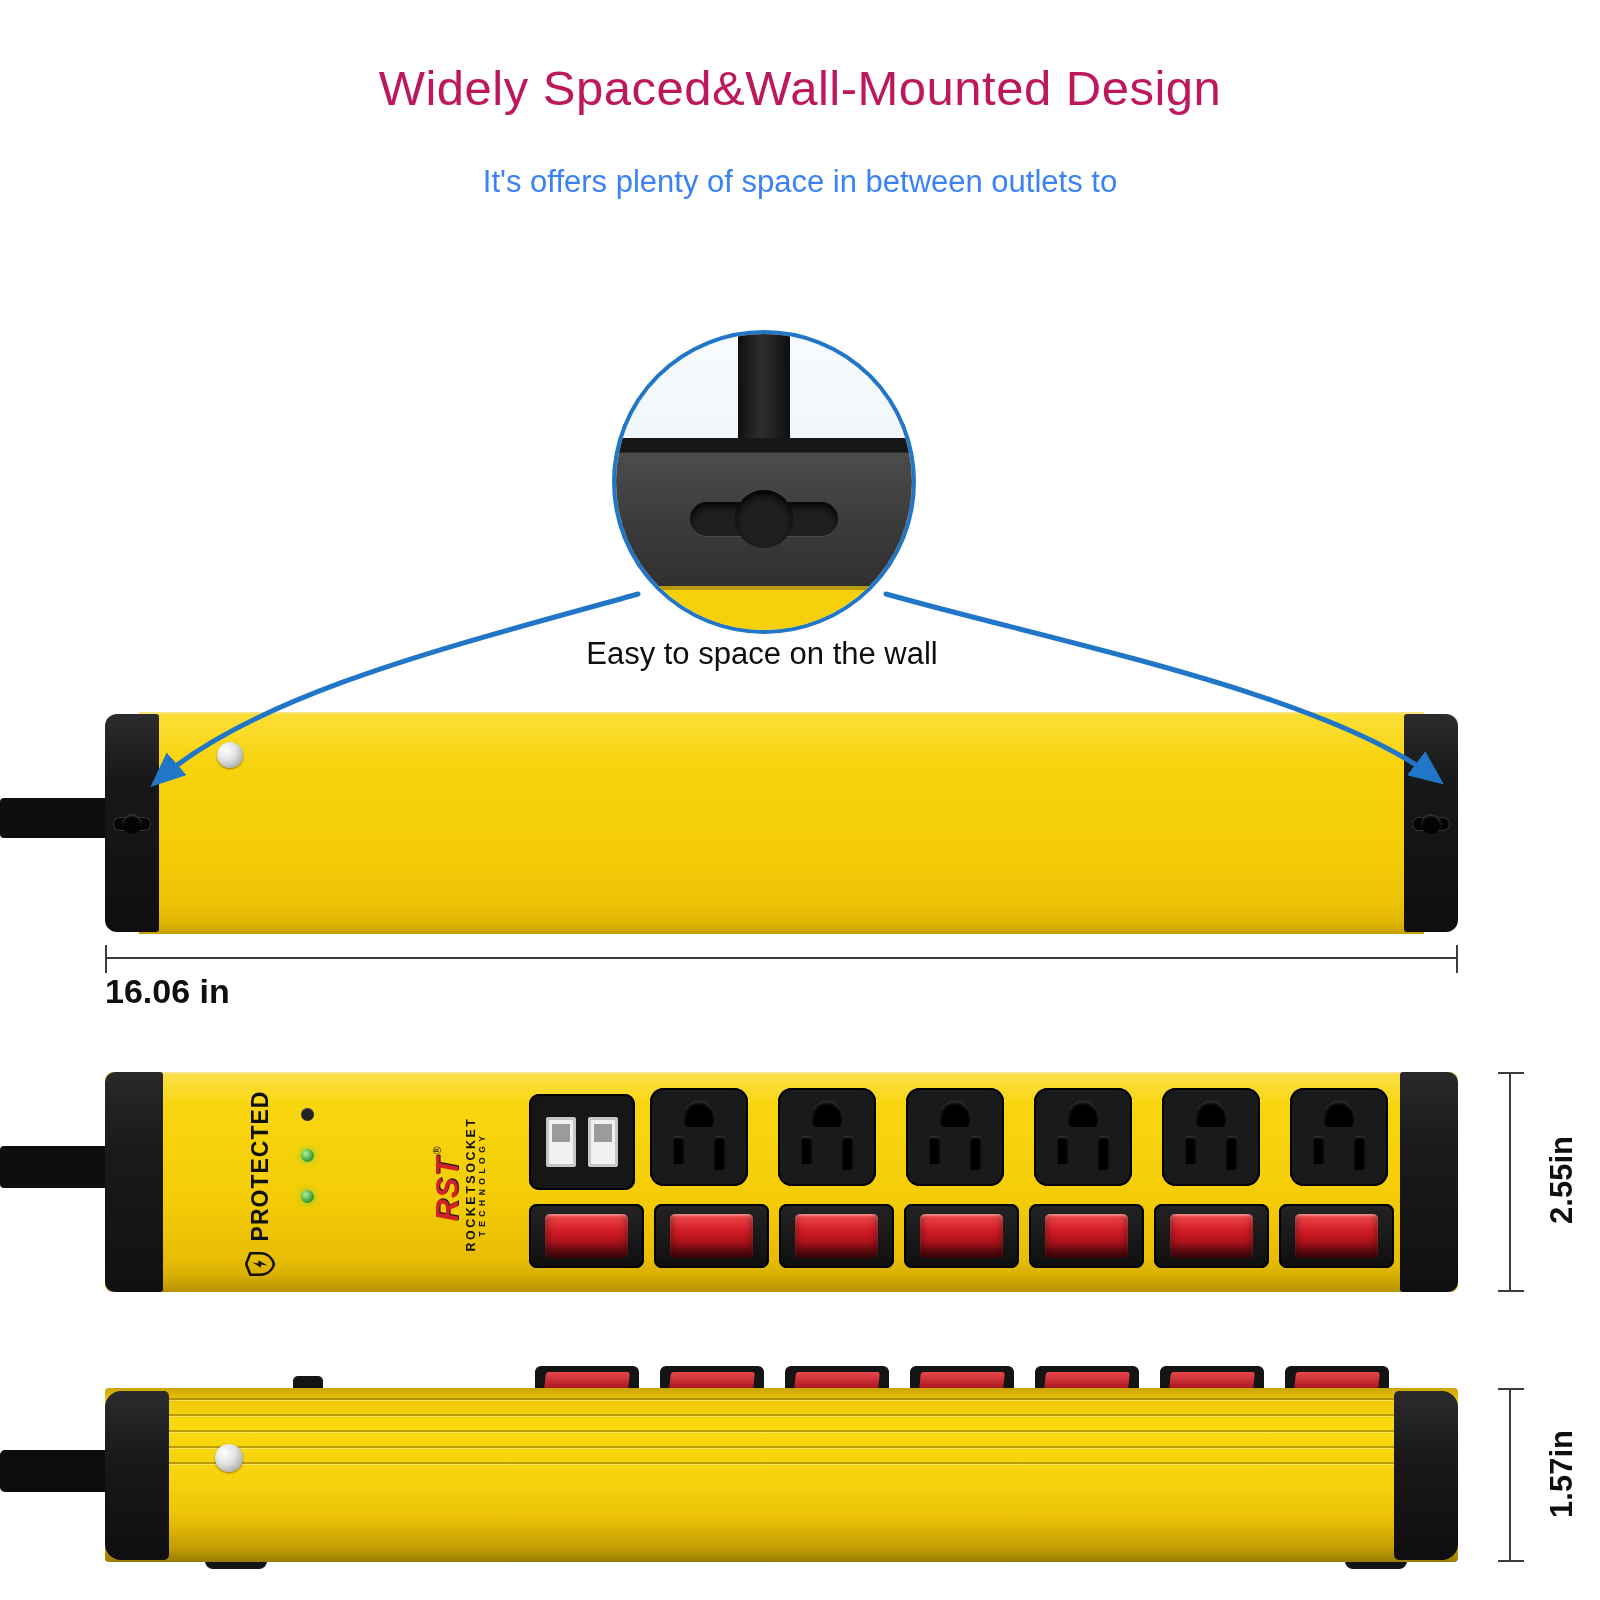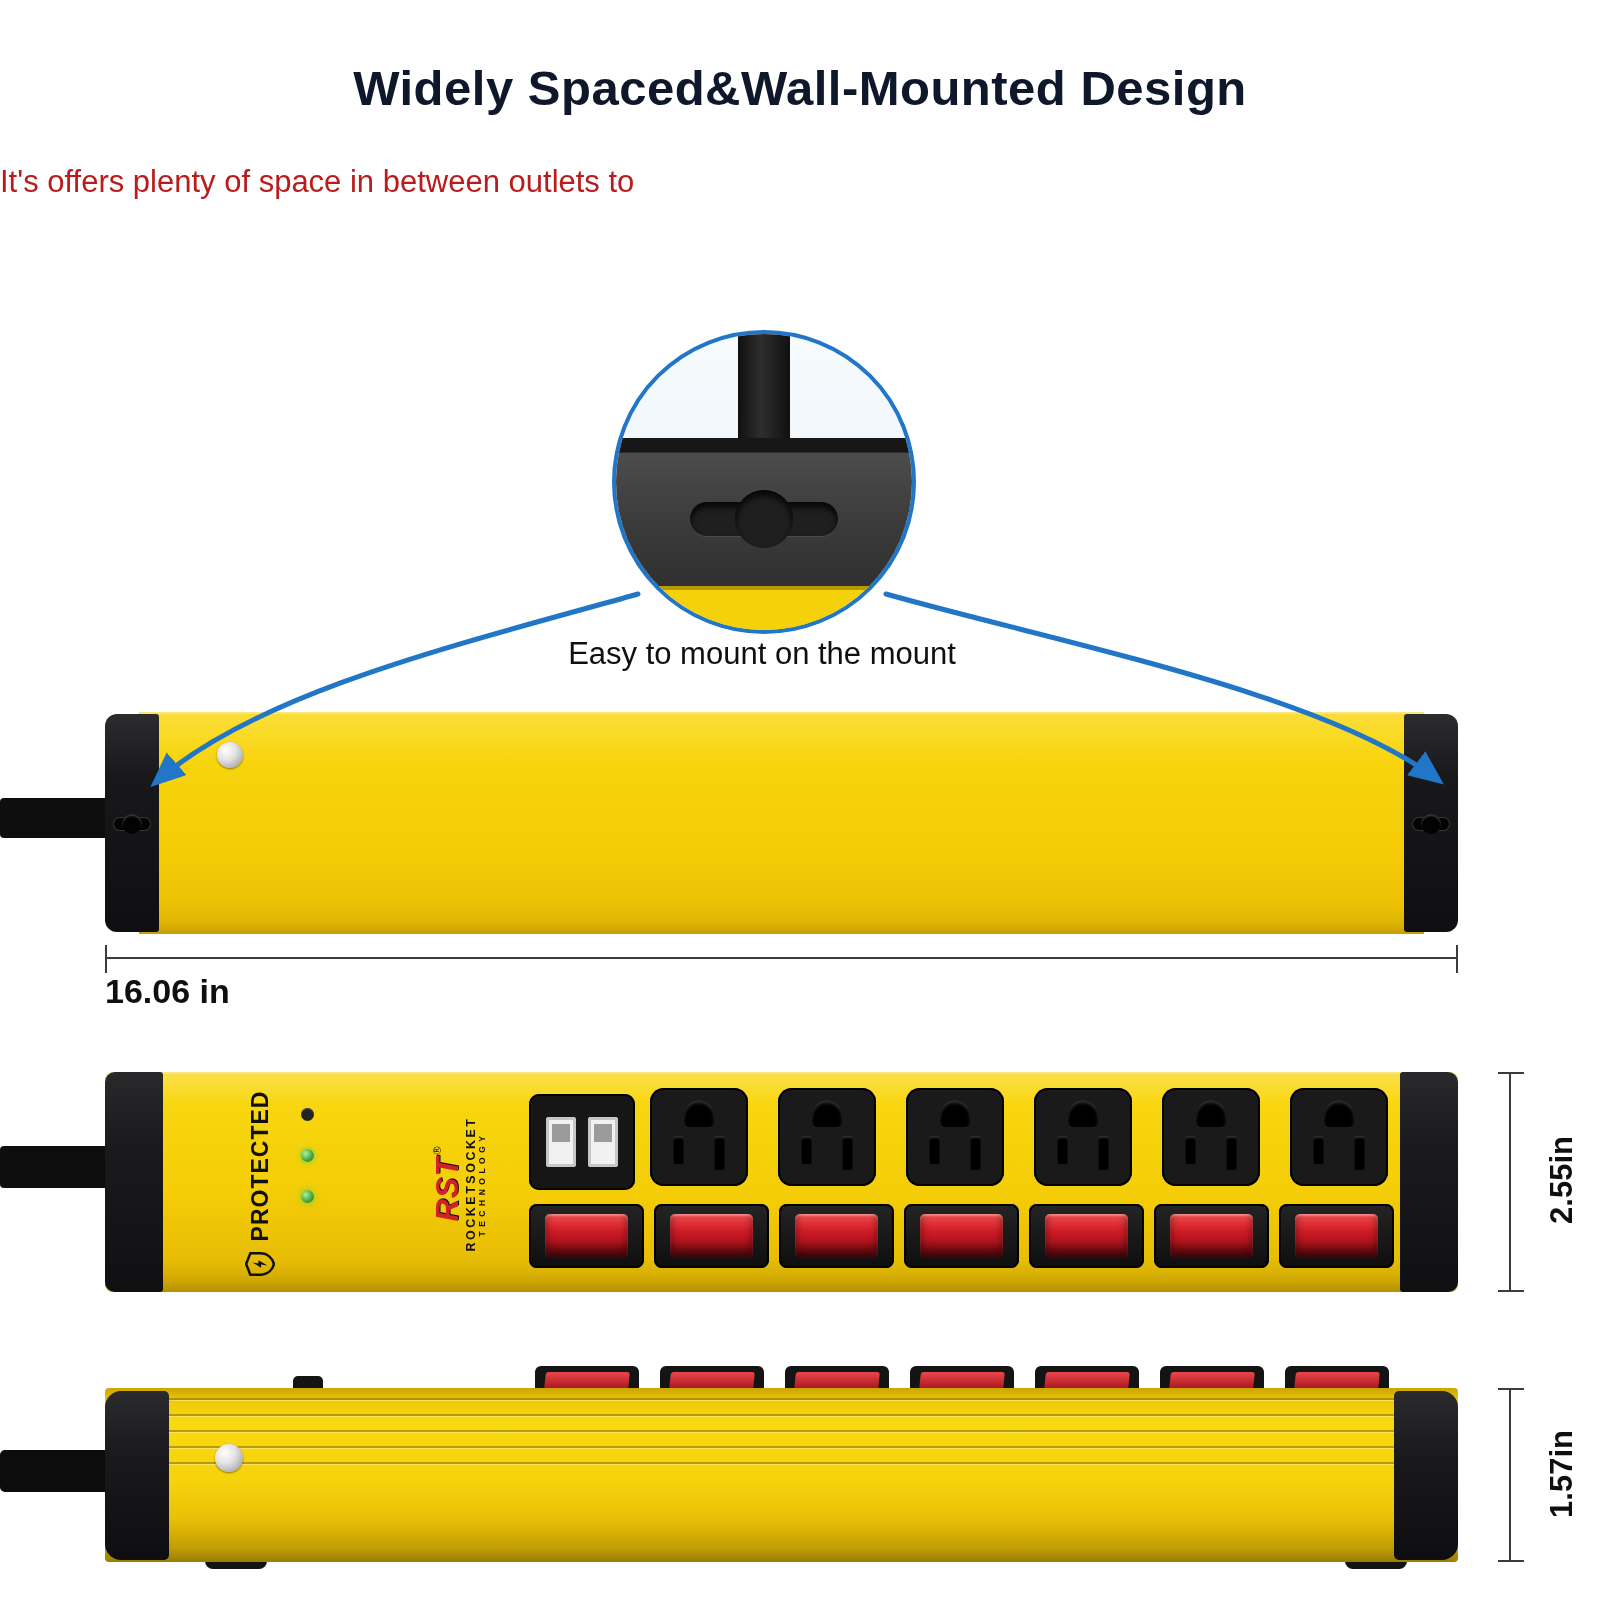--- a/index.html
+++ b/index.html
@@ -4,25 +4,25 @@
 <style>
   html,body { margin:0; padding:0; background:#ffffff; }
   .canvas {
     position:relative; width:1600px; height:1600px; background:#ffffff;
     font-family:"Liberation Sans", sans-serif; overflow:hidden; color:#111;
   }
 
   
   .title {
     position:absolute; top:60px; left:0; width:100%; margin:0;
-    text-align:center; font-size:49px; font-weight:700; letter-spacing:.5px; color:#0f172a;
+    text-align:center; font-size:49px; font-weight:400; letter-spacing:.5px; color:#be185d;
   }
   .subtitle {
     position:absolute; top:160px; left:0; width:100%;
-    font-size:31px; line-height:1.45; color:#b91c1c;
+    text-align:center; font-size:31px; line-height:1.45; color:#3b82f6;
   }
 
   
   .zoom-circle {
     position:absolute; left:612px; top:330px; width:296px; height:296px;
     border-radius:50%; border:4px solid #2176C7; overflow:hidden;
     background:linear-gradient(180deg,#f7fbfe 0%, #edf4f9 60%); z-index:3;
   }
   .zc-cable { position:absolute; left:50%; transform:translateX(-50%); top:0; width:52px; height:112px;
     background:linear-gradient(90deg,#101010,#2e2e2e 45%,#101010); border-radius:0 0 6px 6px; }
@@ -163,21 +163,21 @@
     <div>It's offers plenty of space in between outlets to</div>
   </div>
 
   <div class="zoom-circle">
     <div class="zc-cable"></div>
     <div class="zc-panel"></div>
     <div class="zc-slot"></div>
     <div class="zc-hole"></div>
     <div class="zc-yellow"></div>
   </div>
-  <div class="callout-label">Easy to mount on the mount</div>
+  <div class="callout-label">Easy to space on the wall</div>
 
   <div class="back-view">
     <div class="bv-cable"></div>
     <div class="bv-body"></div>
     <div class="bv-cap left">
       <div class="mini-keyhole"></div>
     </div>
     <div class="bv-cap right">
       <div class="mini-keyhole"></div>
     </div>

